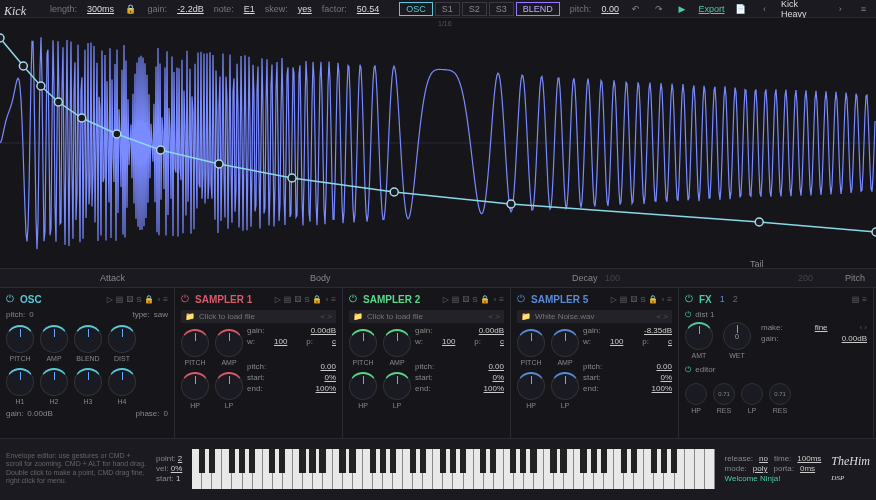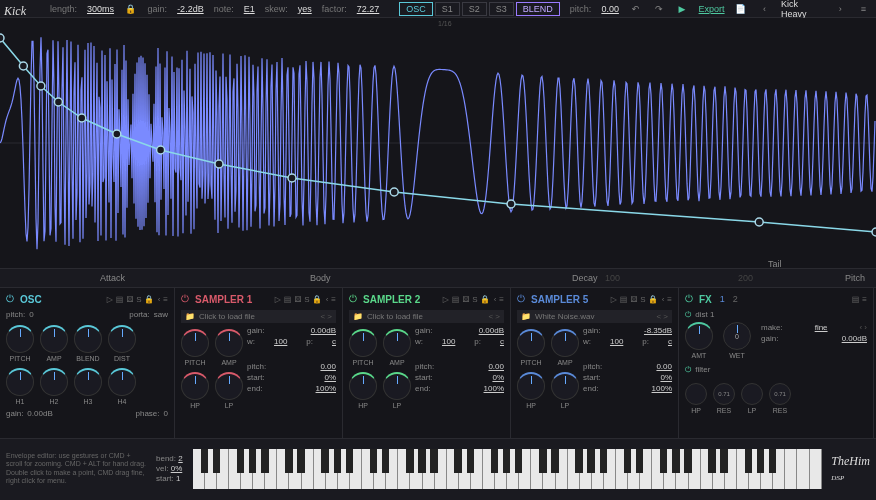--- a/index.html
+++ b/index.html
@@ -68,21 +68,21 @@
   <span style="margin-left:44px" class="label">length:</span>
   <span class="value">300ms</span>
   <span class="icon-btn">🔒</span>
   <span class="label">gain:</span>
   <span class="value">-2.2dB</span>
   <span class="label">note:</span>
   <span class="value">E1</span>
   <span class="label">skew:</span>
   <span class="value">yes</span>
   <span class="label">factor:</span>
-  <span class="value">72.27</span>
+  <span class="value">50.54</span>
   <div class="tabs">
     <span class="tab" style="border-color:#5ac8d8;color:#5ac8d8">OSC</span>
     <span class="tab">S1</span>
     <span class="tab">S2</span>
     <span class="tab">S3</span>
     <span class="tab active">BLEND</span>
   </div>
   <span class="label">pitch:</span>
   <span class="value">0.00</span>
   <div class="header-right">
@@ -120,22 +120,22 @@
         <circle cx="876" cy="214" r="4" fill="#1a1a20" stroke="#aad8e8" stroke-width="1.5"></circle>
       </g>
   </svg>
 </div>
 
 <div class="section-labels">
   <span style="left:100px">Attack</span>
   <span style="left:310px">Body</span>
   <span style="left:572px">Decay</span>
   <span style="left:605px;color:#444">100</span>
-  <span style="left:738px;color:#444">200</span>
-  <span style="left:768px;top:-10px">Tail</span>
+  <span style="left:798px;color:#444">200</span>
+  <span style="left:750px;top:-10px">Tail</span>
   <span style="left:845px">Pitch</span>
 </div>
 
 <div class="modules">
 
   <div class="module osc">
     <div class="mod-header">
       <span class="power" style="color:#5ac8d8">⏻</span>
       <span class="mod-title" style="color:#5ac8d8">OSC</span>
       <div class="mod-icons">
@@ -144,21 +144,21 @@
         <span>⚄</span>
         <span>S</span>
         <span>🔒</span>
         <span>‹</span>
         <span>≡</span>
       </div>
     </div>
     <div class="section-row">
         <span>pitch:</span>
         <span class="v">0</span>
-        <span style="margin-left:auto">porta:</span>
+        <span style="margin-left:auto">type:</span>
         <span class="v">saw</span>
       </div>
     <div class="knob-row" id="osc-k1">
         <div class="knob">
           <div class="knob-dial cyan"></div>
           <span class="knob-label">PITCH</span>
         </div>
         <div class="knob">
           <div class="knob-dial cyan"></div>
           <span class="knob-label">AMP</span>
@@ -425,21 +425,21 @@
             <span style="color:#555">‹ ›</span>
           </div>
         <div class="param-row">
             <span>gain:</span>
             <span class="v">0.00dB</span>
           </div>
       </div>
     </div>
     <div class="section-row" style="margin-top:6px">
         <span style="color:#4ec9a0">⏻</span>
-        <span>filter</span>
+        <span>editor</span>
       </div>
     <div class="filter-row">
       <div class="knob">
           <div class="small-knob teal"></div>
           <span class="knob-label">HP</span>
         </div>
       <div class="knob">
           <div class="small-knob">
             <span>0.71</span>
           </div>
@@ -455,21 +455,21 @@
           </div>
           <span class="knob-label">RES</span>
         </div>
     </div>
   </div>
 </div>
 
 <div class="footer">
   <div class="help-text">Envelope editor: use gestures or CMD + scroll for zooming. CMD + ALT for hand drag. Double click to make a point, CMD drag fine, right click for menu.</div>
   <div class="bend-vel">
-    <div><span>bend:</span> <span class="v" style="color:#ccc;text-decoration:underline">2</span></div>
+    <div><span>point:</span> <span class="v" style="color:#ccc;text-decoration:underline">2</span></div>
     <div><span>vel:</span> <span class="v" style="color:#ccc;text-decoration:underline">0%</span></div>
     <div><span>start:</span> <span style="color:#ccc">1</span></div>
   </div>
   <div class="keyboard" id="keyboard">
       <div class="key-white"></div>
       <div class="key-white"></div>
       <div class="key-white"></div>
       <div class="key-white"></div>
       <div class="key-white"></div>
       <div class="key-white"></div>
@@ -548,14 +548,29 @@
       <div class="key-black" style="left:70.48076923076923%"></div>
       <div class="key-black" style="left:74.32692307692308%"></div>
       <div class="key-black" style="left:76.25%"></div>
       <div class="key-black" style="left:78.17307692307692%"></div>
       <div class="key-black" style="left:82.01923076923077%"></div>
       <div class="key-black" style="left:83.9423076923077%"></div>
       <div class="key-black" style="left:87.78846153846153%"></div>
       <div class="key-black" style="left:89.71153846153845%"></div>
       <div class="key-black" style="left:91.63461538461539%"></div>
     </div>
+  <div class="footer-right">
+    <div>
+        <span>release:</span>
+        <span style="color:#ccc;text-decoration:underline">no</span>
+        <span>time:</span>
+        <span style="color:#ccc;text-decoration:underline">100ms</span>
+      </div>
+    <div>
+        <span>mode:</span>
+        <span style="color:#ccc;text-decoration:underline">poly</span>
+        <span>porta:</span>
+        <span style="color:#ccc;text-decoration:underline">0ms</span>
+      </div>
+    <div style="color:#4ec9a0">Welcome Ninja!</div>
+  </div>
   <div class="footer-logo">TheHim<br><span style="font-size:7px">DSP</span></div>
 </div>
 
 </body></html>

